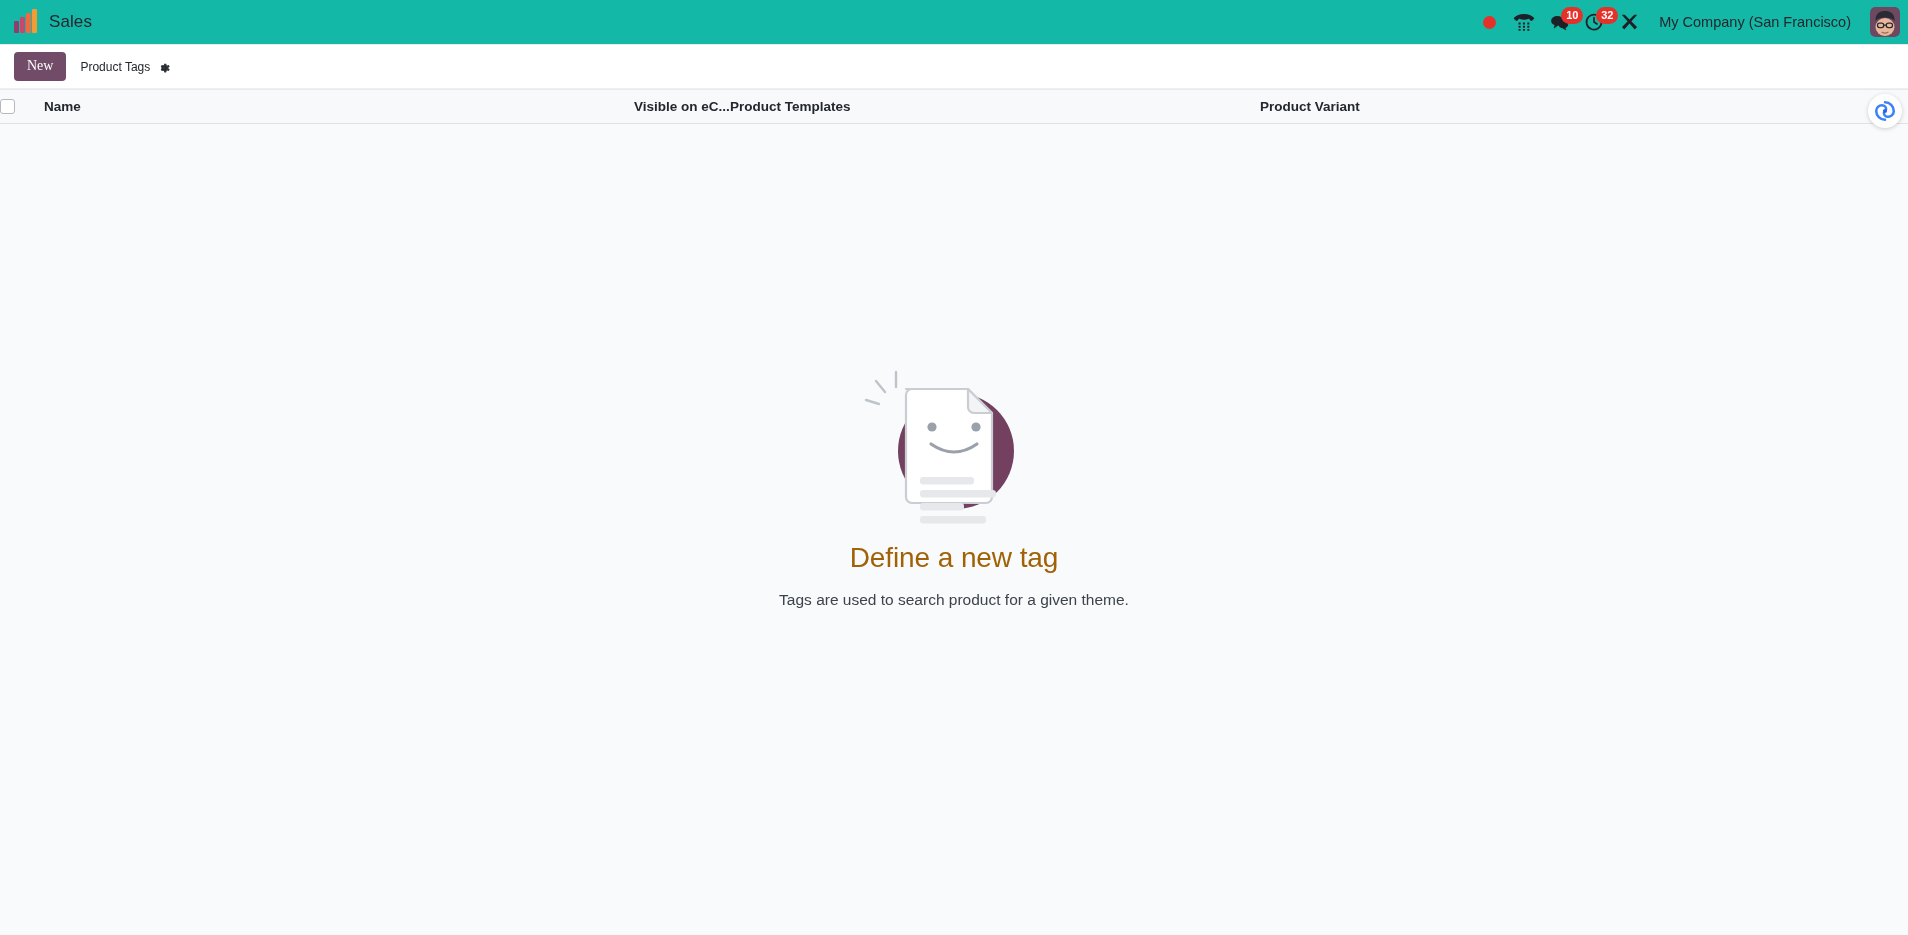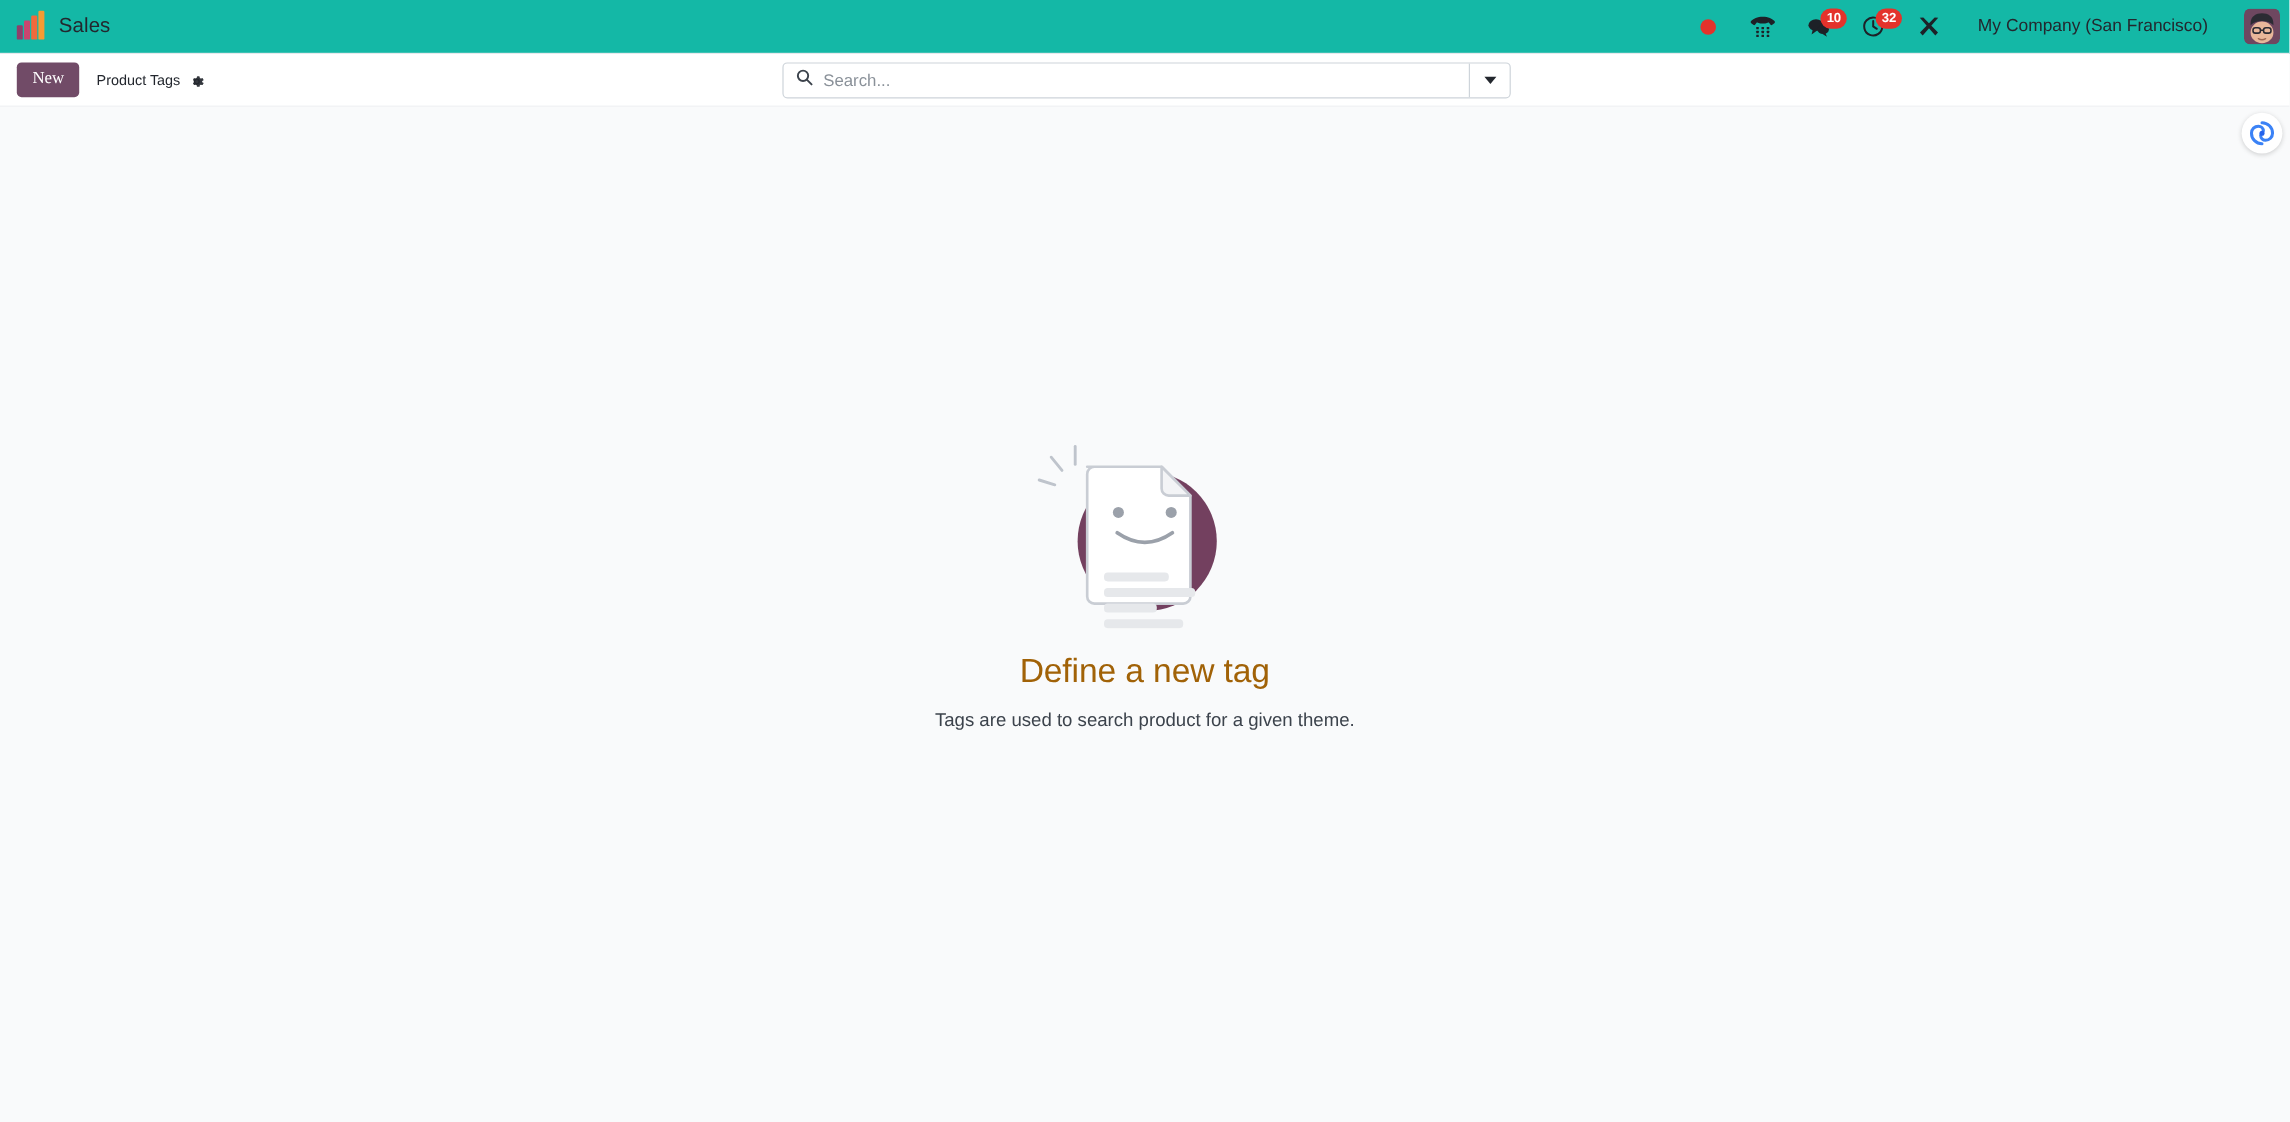--- a/index.html
+++ b/index.html
@@ -49,21 +49,21 @@
     padding: 6px 13px;
     border-radius: 4px;
     cursor: pointer;
     white-space: nowrap;
   }
 
   .nav-right {
     margin-left: auto;
     display: flex;
     align-items: center;
-    gap: 16px;
+    gap: 5px;
     padding-right: 8px;
   }
   .nav-icon {
     position: relative;
     width: 30px; height: 32px;
     display: flex; align-items: center; justify-content: center;
     cursor: pointer;
     color: #1D2127;
   }
   .rec-dot { width: 13px; height: 13px; border-radius: 50%; background: #E4322B; }
@@ -328,38 +328,38 @@
   <div class="breadcrumb">
     <span>Product Tags</span>
     <span class="gear-btn">
       <svg width="14" height="14" viewBox="0 0 16 16" fill="currentColor">
         <path d="M8 5.1A2.9 2.9 0 1 0 8 10.9 2.9 2.9 0 0 0 8 5.1zm0 4.5A1.6 1.6 0 1 1 8 6.4a1.6 1.6 0 0 1 0 3.2z"></path>
         <path d="M14.2 9.1l-1.1-.6a5.4 5.4 0 0 0 0-1l1.1-.6a.5.5 0 0 0 .2-.6l-.8-1.4a.5.5 0 0 0-.6-.2l-1.2.4a5.2 5.2 0 0 0-.9-.5l-.2-1.2a.5.5 0 0 0-.5-.4H8.6a.5.5 0 0 0-.5.4l-.2 1.2a5.2 5.2 0 0 0-.9.5l-1.2-.4a.5.5 0 0 0-.6.2l-.8 1.4a.5.5 0 0 0 .2.6l1.1.6a5.4 5.4 0 0 0 0 1l-1.1.6a.5.5 0 0 0-.2.6l.8 1.4a.5.5 0 0 0 .6.2l1.2-.4c.3.2.6.4.9.5l.2 1.2a.5.5 0 0 0 .5.4h1.6a.5.5 0 0 0 .5-.4l.2-1.2c.3-.1.6-.3.9-.5l1.2.4a.5.5 0 0 0 .6-.2l.8-1.4a.5.5 0 0 0-.2-.6z" opacity=".92"></path>
       </svg>
     </span>
   </div>
 
-  <div class="searchview">
-    <div class="sv-input">
-      <span>
-        <svg width="15" height="15" viewBox="0 0 16 16" fill="none" stroke="#3C434C" stroke-width="1.7">
-          <circle cx="6.6" cy="6.6" r="4.6"></circle>
-          <path d="M10.2 10.2 L14.2 14.2" stroke-linecap="round"></path>
-        </svg>
-      </span>
-      <span class="sv-placeholder">Search...</span>
-    </div>
-    <div class="sv-toggle">
-      <span class="caret-down"></span>
-    </div>
-  </div>
 </div>
 
 <div class="list-wrap">
 
+  <table class="o-list">
+    <thead>
+      <tr>
+        <th class="col-check">
+          <span class="hdr-checkbox"></span>
+        </th>
+        <th class="col-name">Name</th>
+        <th class="col-visible">Visible on eC...</th>
+        <th class="col-templates">Product Templates</th>
+        <th class="col-variant">Product Variant</th>
+      </tr>
+    </thead>
+    <tbody></tbody>
+  </table>
 
   <div class="ai-button">
     <svg width="26" height="26" viewBox="0 0 32 32">
       <g fill="none" stroke="#3B82F6" stroke-width="3.1" stroke-linecap="round">
         <path d="M16 5.2 C22 5.2 26.8 10 26.8 16 C26.8 20.1 23.6 23.2 19.7 23.2 C16.8 23.2 14.6 21 14.6 18.2"></path>
         <path d="M16 26.8 C10 26.8 5.2 22 5.2 16 C5.2 11.9 8.4 8.8 12.3 8.8 C15.2 8.8 17.4 11 17.4 13.8"></path>
       </g>
       <circle cx="16" cy="16" r="2.6" fill="#2563EB"></circle>
     </svg>
   </div>

